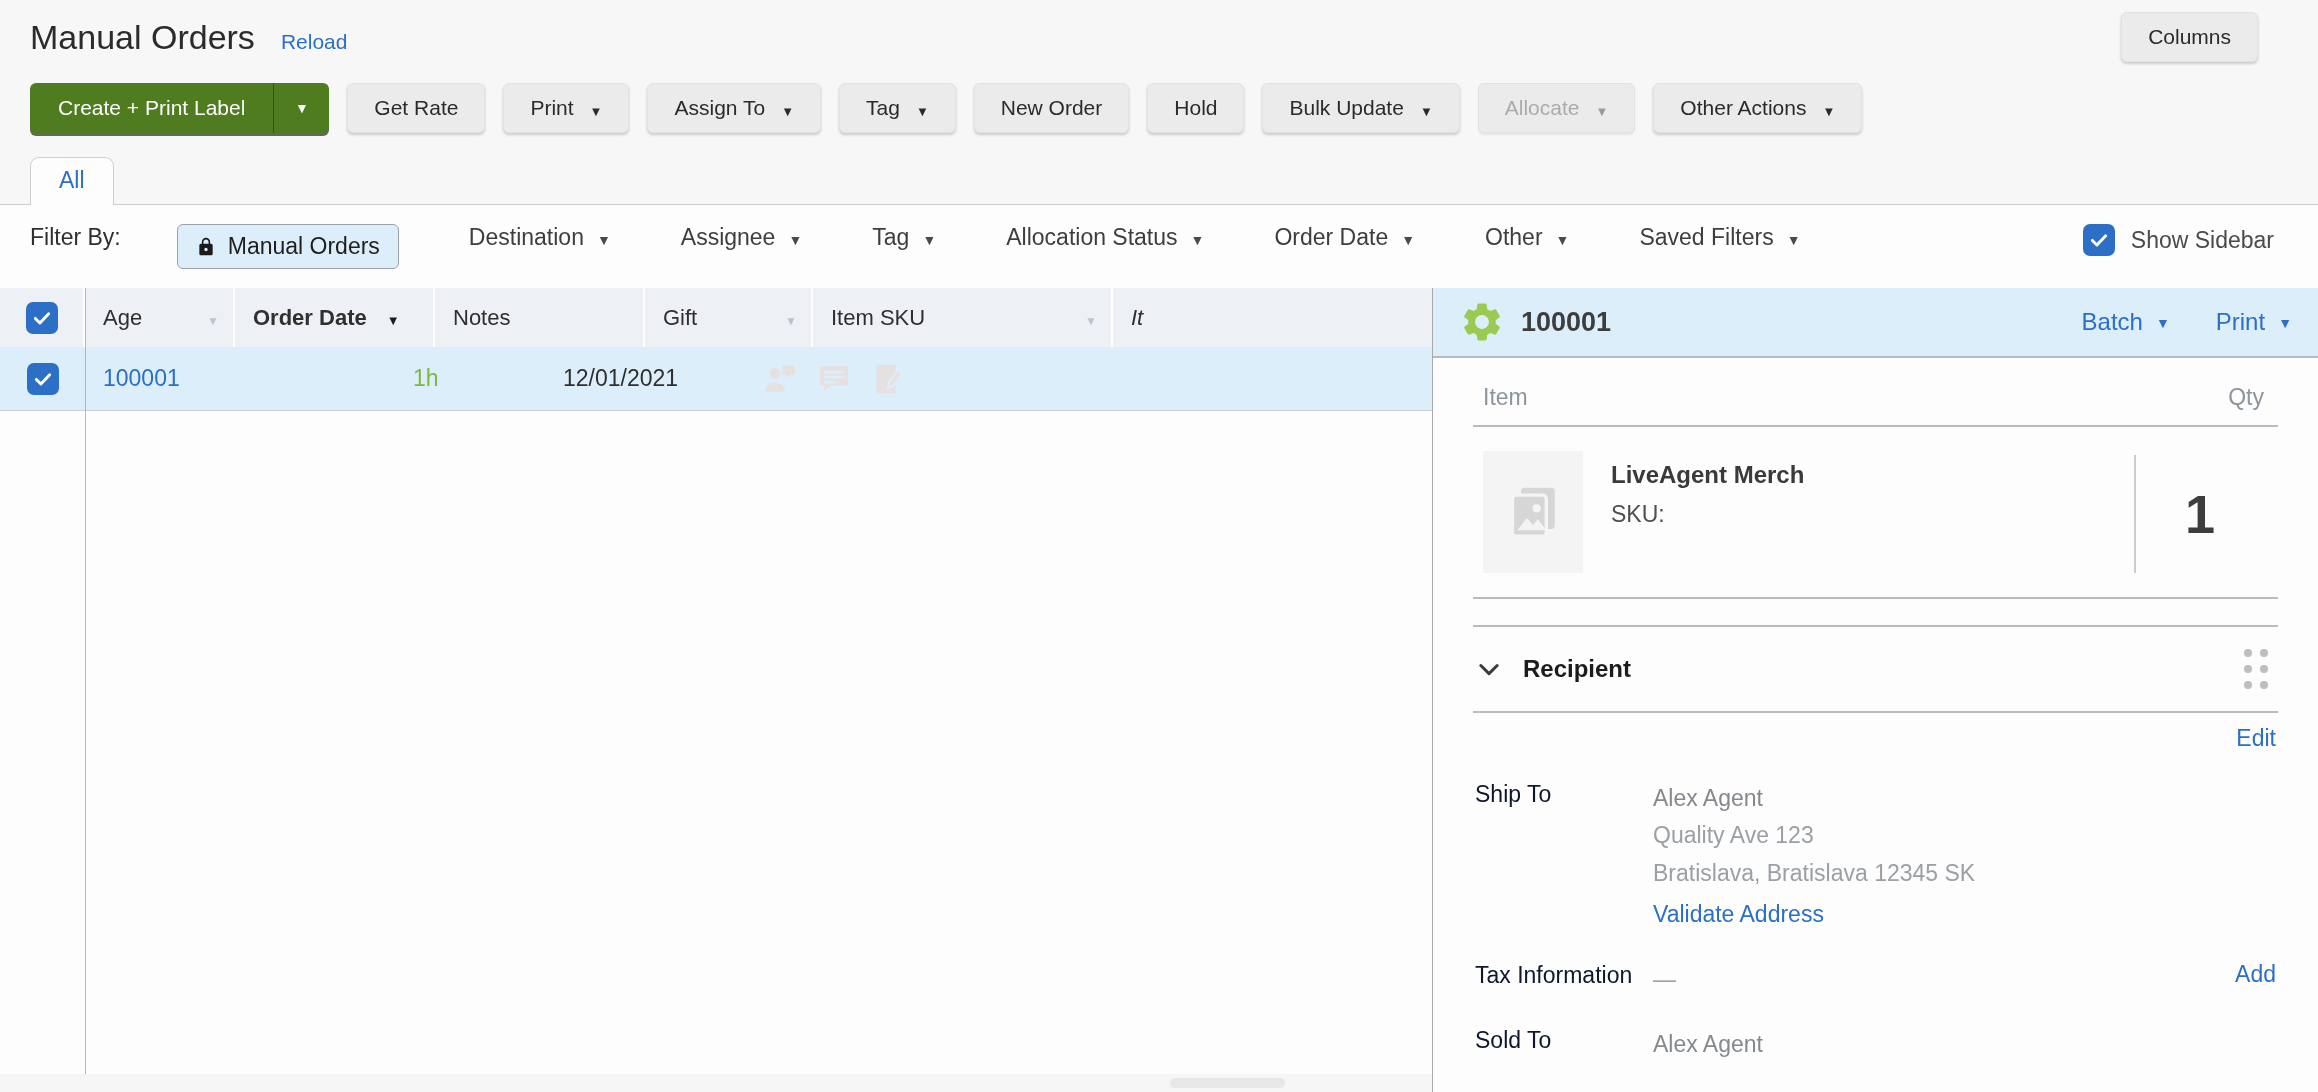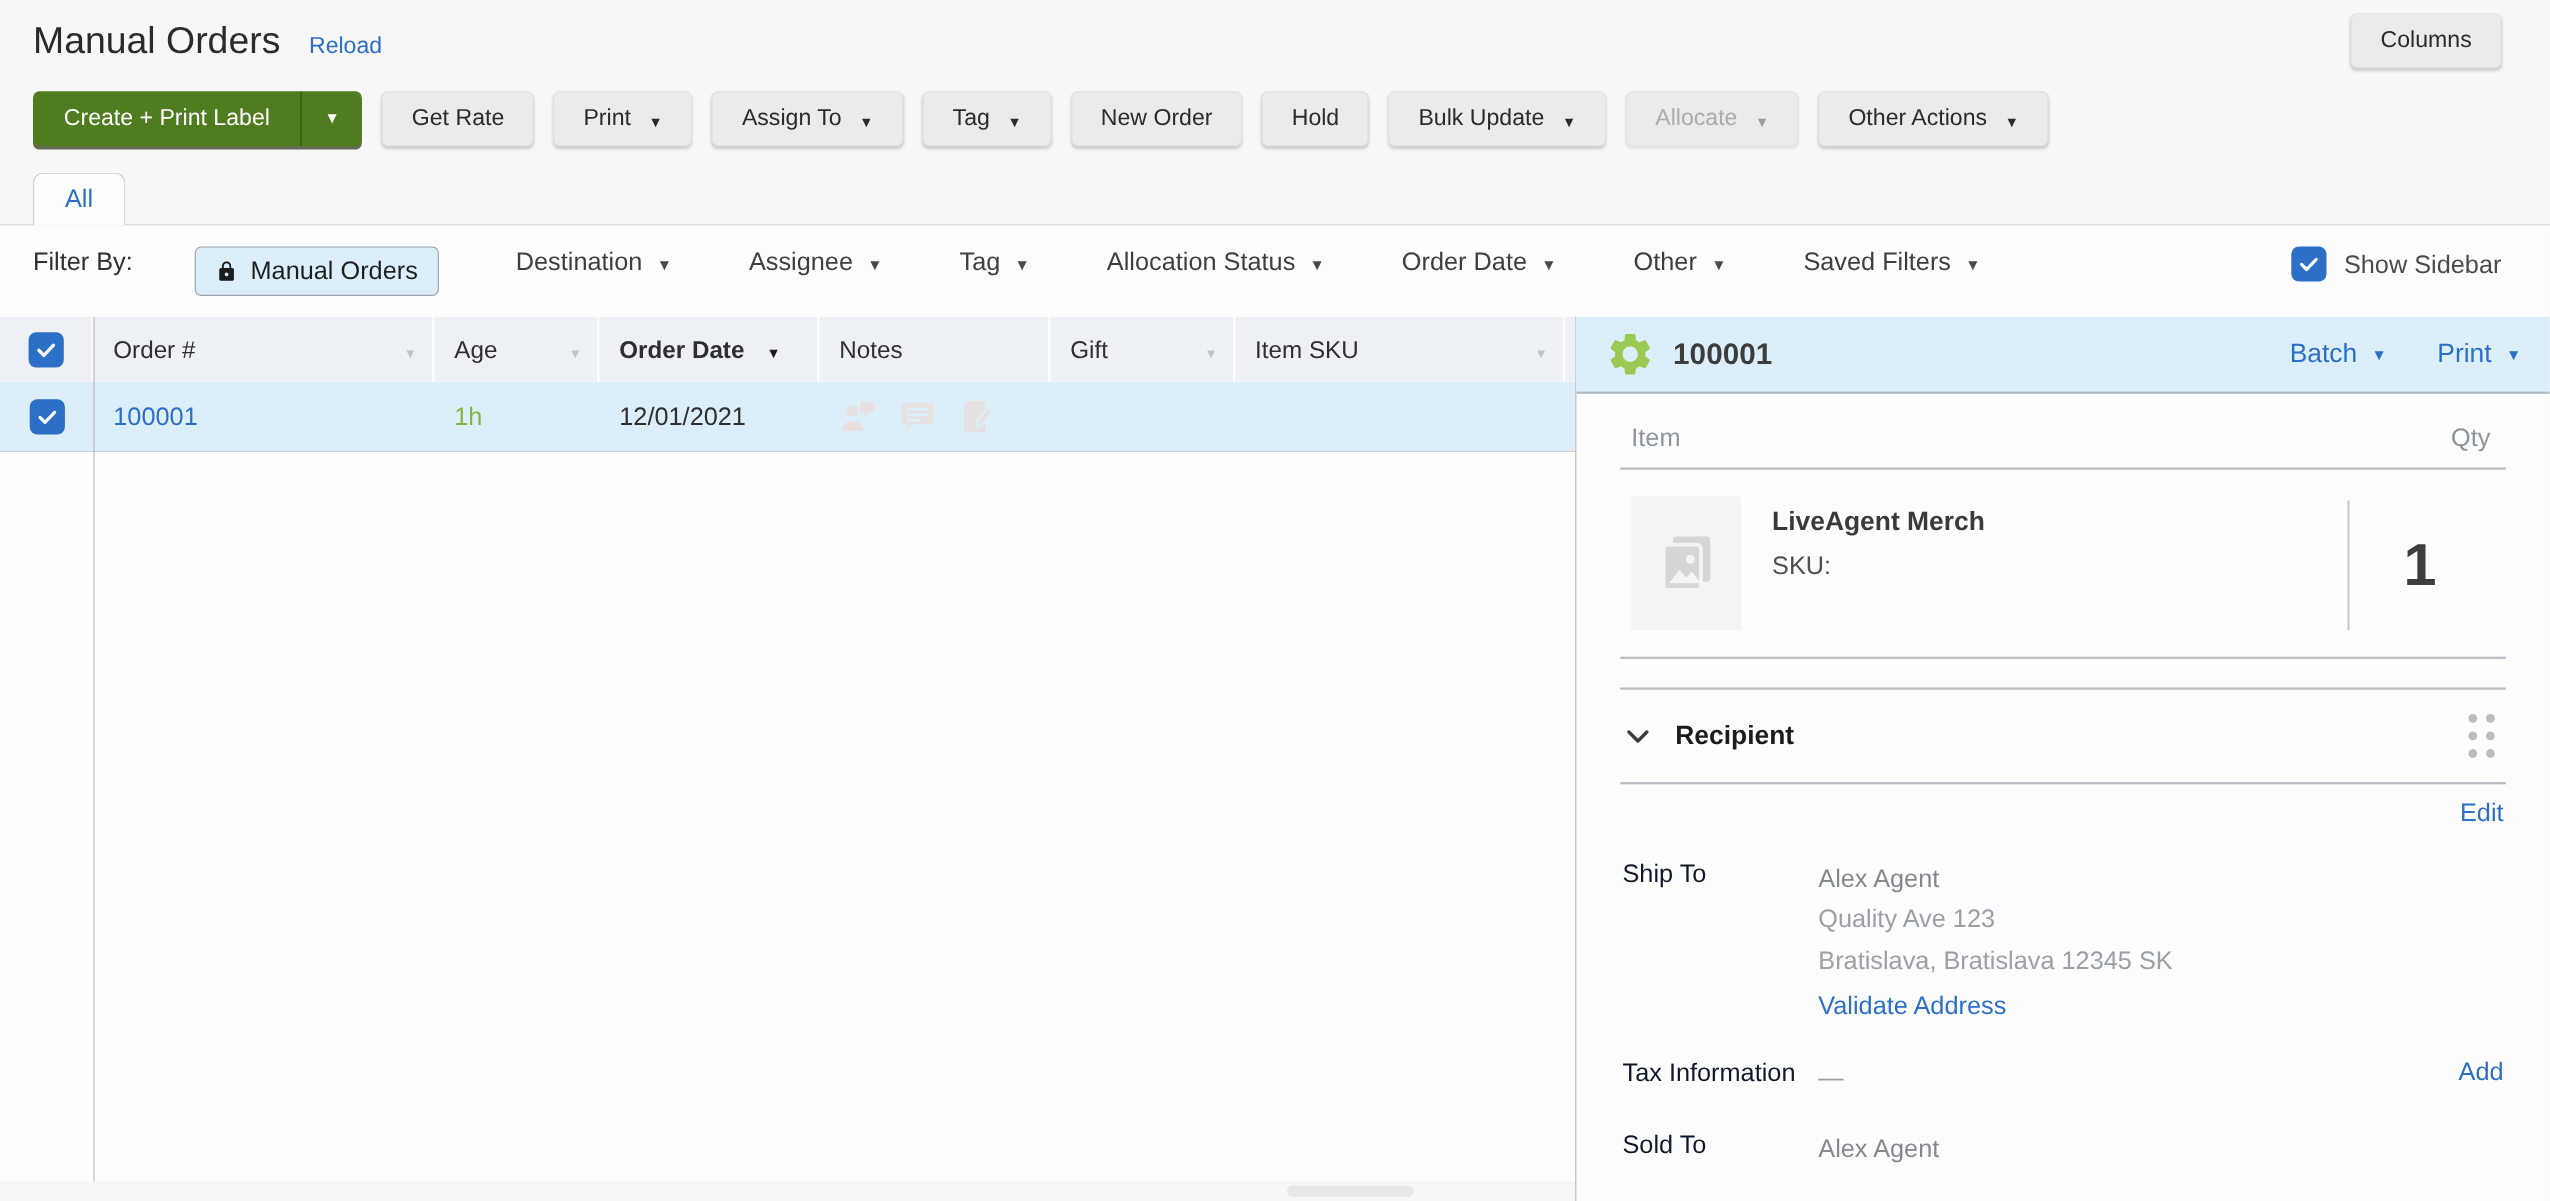--- a/index.html
+++ b/index.html
@@ -10,21 +10,21 @@
     color: #2f2f2f;
     overflow: hidden;
   }
   .app { width: 2318px; height: 1092px; display: flex; flex-direction: column; }
 
   
   .topbar { padding: 18px 44px 0 30px; position: relative; flex: none; }
   .title-row { display: flex; align-items: baseline; gap: 26px; }
   .page-title { font-size: 34px; font-weight: 500; color: #2b2b2b; }
   .reload-link { font-size: 21px; color: #2b6fc7; cursor: pointer; }
-  .columns-btn { position: absolute; right: 44px; top: 12px; }
+  .columns-btn { position: absolute; right: 60px; top: 12px; }
 
   
   .btn {
     background: #ebebeb; border: 1px solid #e2e2e2; border-radius: 6px;
     padding: 12px 26px; font-size: 21px; color: #2b2b2b;
     box-shadow: 0 2px 3px rgba(0,0,0,0.18);
     display: inline-flex; align-items: center; gap: 16px; cursor: pointer; white-space: nowrap;
   }
   .btn.disabled { color: #ababab; box-shadow: 0 2px 2px rgba(0,0,0,0.07); }
   .caret { display: inline-block; line-height: 1; }
@@ -243,24 +243,20 @@
       <div class="frozen-divider"></div>
 
       <div class="thead">
         <div class="th col-check">
           <span class="checkbox">
             <svg width="20" height="20" viewBox="0 0 24 24">
                 <path d="M4 12.5l5.5 5.5L20 7" stroke="#fff" stroke-width="3.5" fill="none" stroke-linecap="round" stroke-linejoin="round"></path>
               </svg>
           </span>
         </div>
-        <div class="th col-order">
-            <span>Order #</span>
-            <span class="caret sort sort-end"></span>
-          </div>
         <div class="th col-age">
             <span>Age</span>
             <span class="caret sort sort-end"></span>
           </div>
         <div class="th col-date sorted">
             <span>Order Date</span>
             <span class="caret sort-active" style="margin-left:20px;"></span>
           </div>
         <div class="th col-notes">
             <span>Notes</span>

